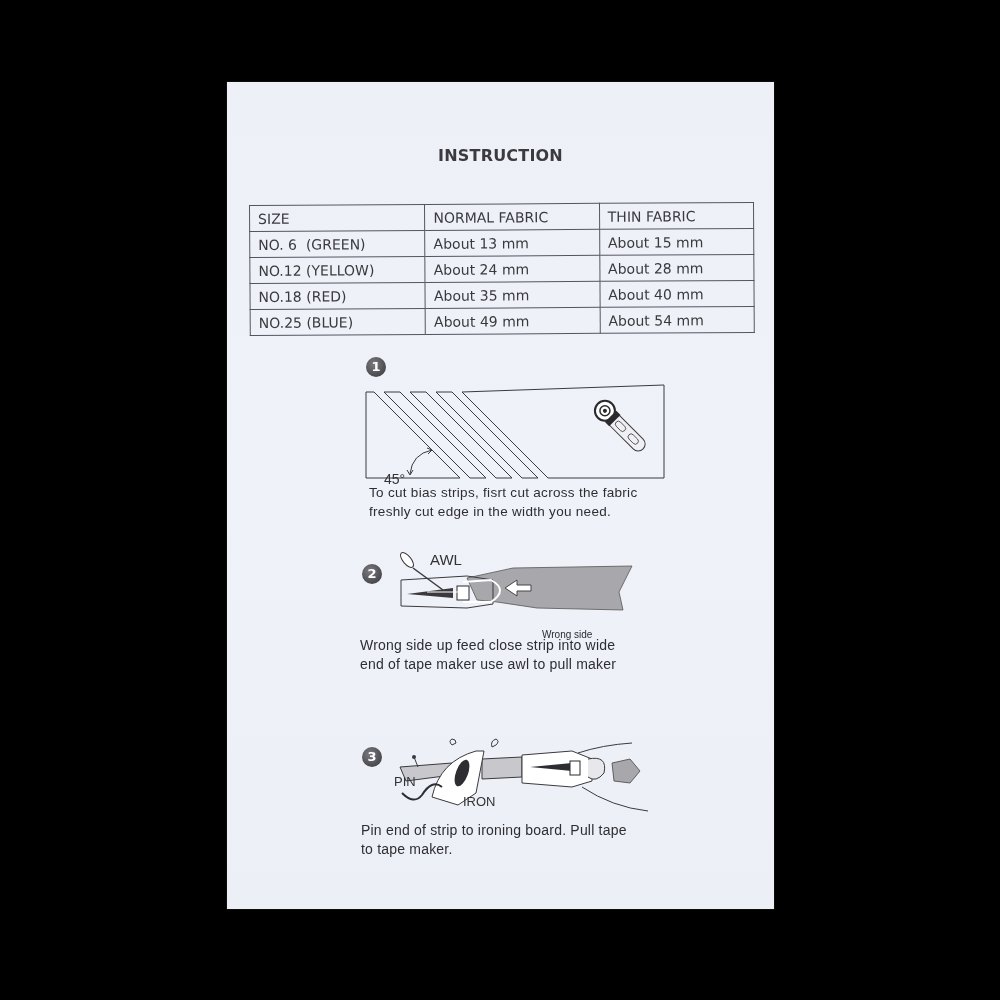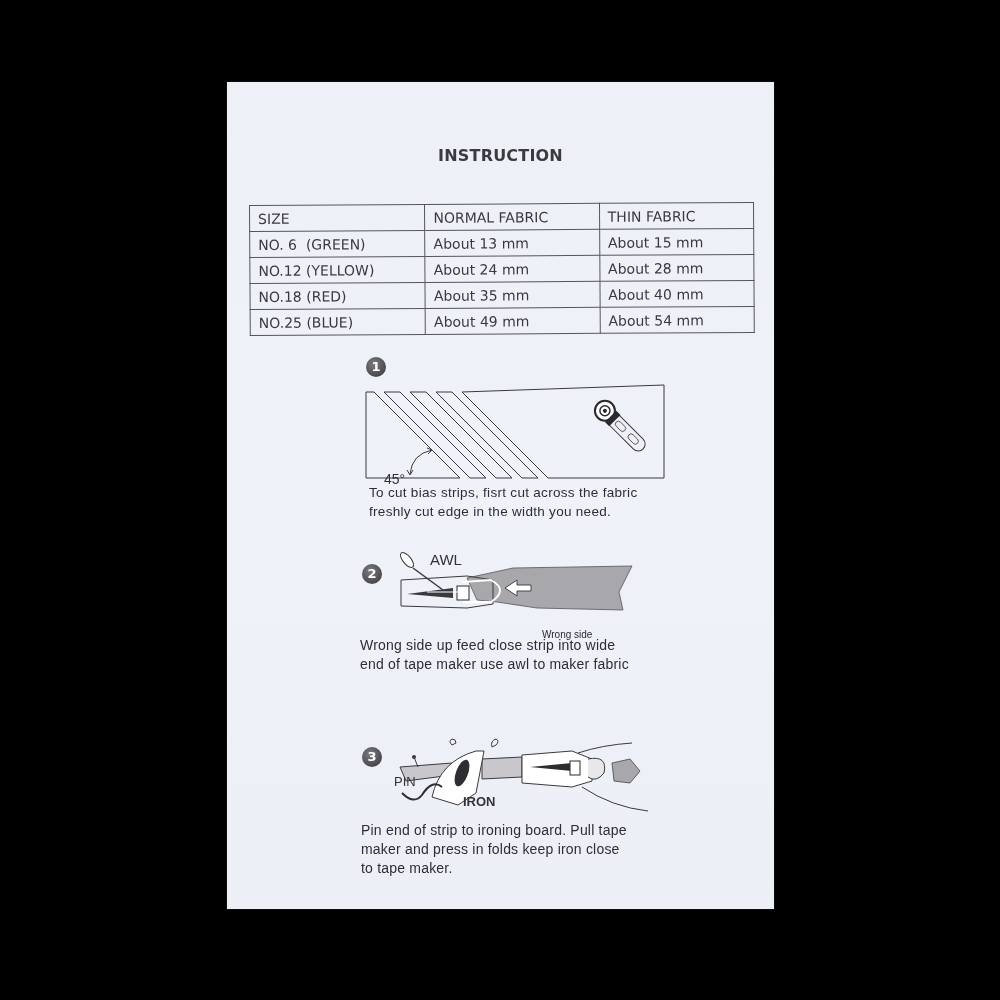--- a/index.html
+++ b/index.html
@@ -169,21 +169,21 @@
 
     <g>
       <polygon points="108,38 120,30 120,35 134,35 134,41 120,41 120,46" fill="#ffffff" stroke="#444" stroke-width="1"></polygon>
     </g>
   </svg>
   <div class="label" style="left:203px; top:469px; font-size:15px;text-align:right;">AWL</div>
   <div class="label" style="left:315px; top:511px; font-size:10px; color:#2a2a2e;margin-top:36px;">Wrong side</div>
 
   <div class="step-text" style="left:133px; top:554px; font-size:14px; letter-spacing:0.2px;">
     <div>Wrong side up feed close strip into wide</div>
-    <div>end of tape maker use awl to maker fabric</div>
+    <div>end of tape maker use awl to pull maker</div>
   </div>
 
   <div class="step-badge" style="left:135px; top:665px;">3</div>
 
   <svg class="illus" style="left:165px; top:655px;" width="260" height="80" viewBox="0 0 260 80">
 
     <polygon points="8,30 60,26 60,38 14,44" fill="#c8c8cc" stroke="#3a3a3e" stroke-width="1"></polygon>
     <circle cx="22" cy="20" r="2" fill="#3a3a3e"></circle>
     <line x1="22" y1="20" x2="26" y2="30" stroke="#3a3a3e" stroke-width="1"></line>
 
@@ -202,21 +202,20 @@
     <polygon points="138,30 180,26 180,34" fill="#2e2e32"></polygon>
     <rect x="178" y="24" width="10" height="14" fill="#ffffff" stroke="#2a2a2e" stroke-width="1"></rect>
 
     <g>
       <path d="M 186,16 Q 210,8 240,6 M 190,50 Q 220,70 256,74" fill="none" stroke="#3a3a3e" stroke-width="1"></path>
       <polygon points="220,26 238,22 248,34 238,46 222,44" fill="#a8a8ac" stroke="#444" stroke-width="0.8"></polygon>
       <path d="M 196,22 Q 216,18 212,36 Q 204,46 196,40" fill="#e8e8ec" stroke="#3a3a3e" stroke-width="1"></path>
     </g>
   </svg>
   <div class="label" style="left:167px; top:650px; font-size:13px;margin-top:42px;">PIN</div>
-  <div class="label" style="left:236px; top:712px; font-size:13px;font-weight:bold;">IRON</div>
+  <div class="label" style="left:236px; top:712px; font-size:13px;">IRON</div>
 
   <div class="step-text" style="left:134px; top:739px; font-size:14px; letter-spacing:0.2px;">
     <div>Pin end of strip to ironing board. Pull tape</div>
-    <div>maker and press in folds keep iron close</div>
     <div>to tape maker.</div>
   </div>
 
 </div>
 
 </body></html>

